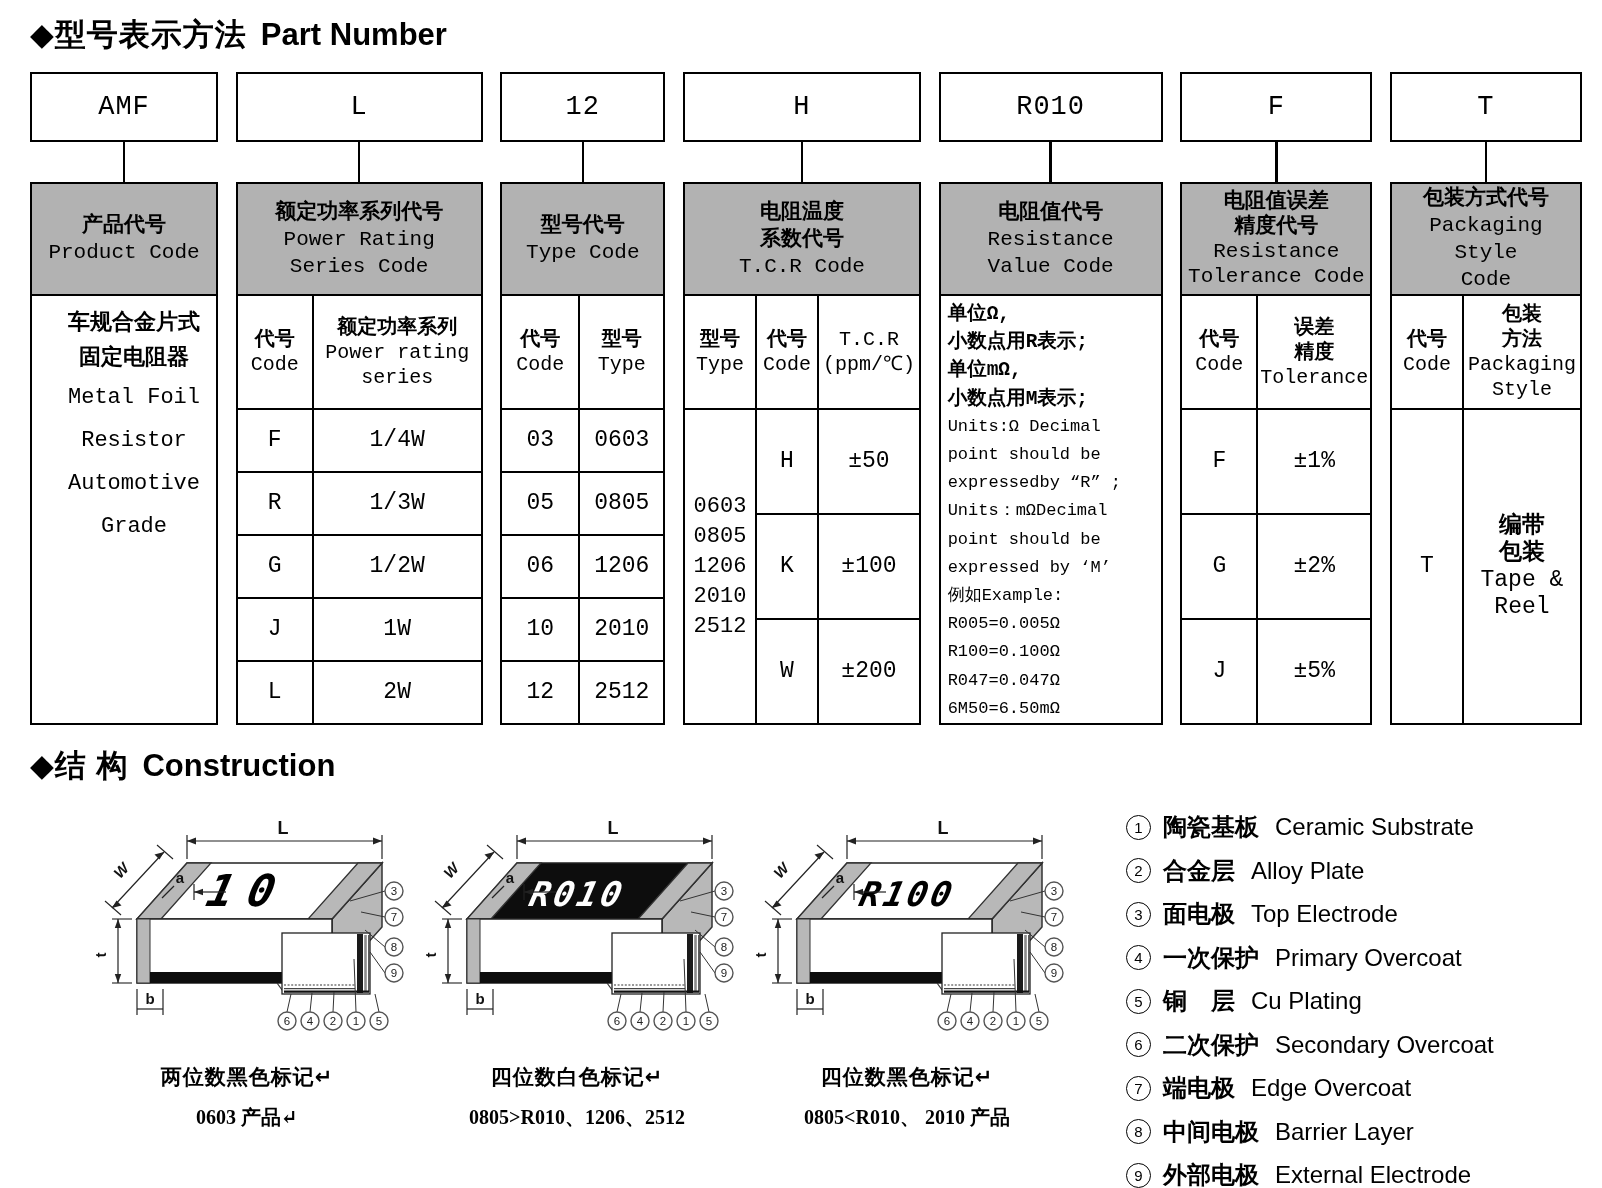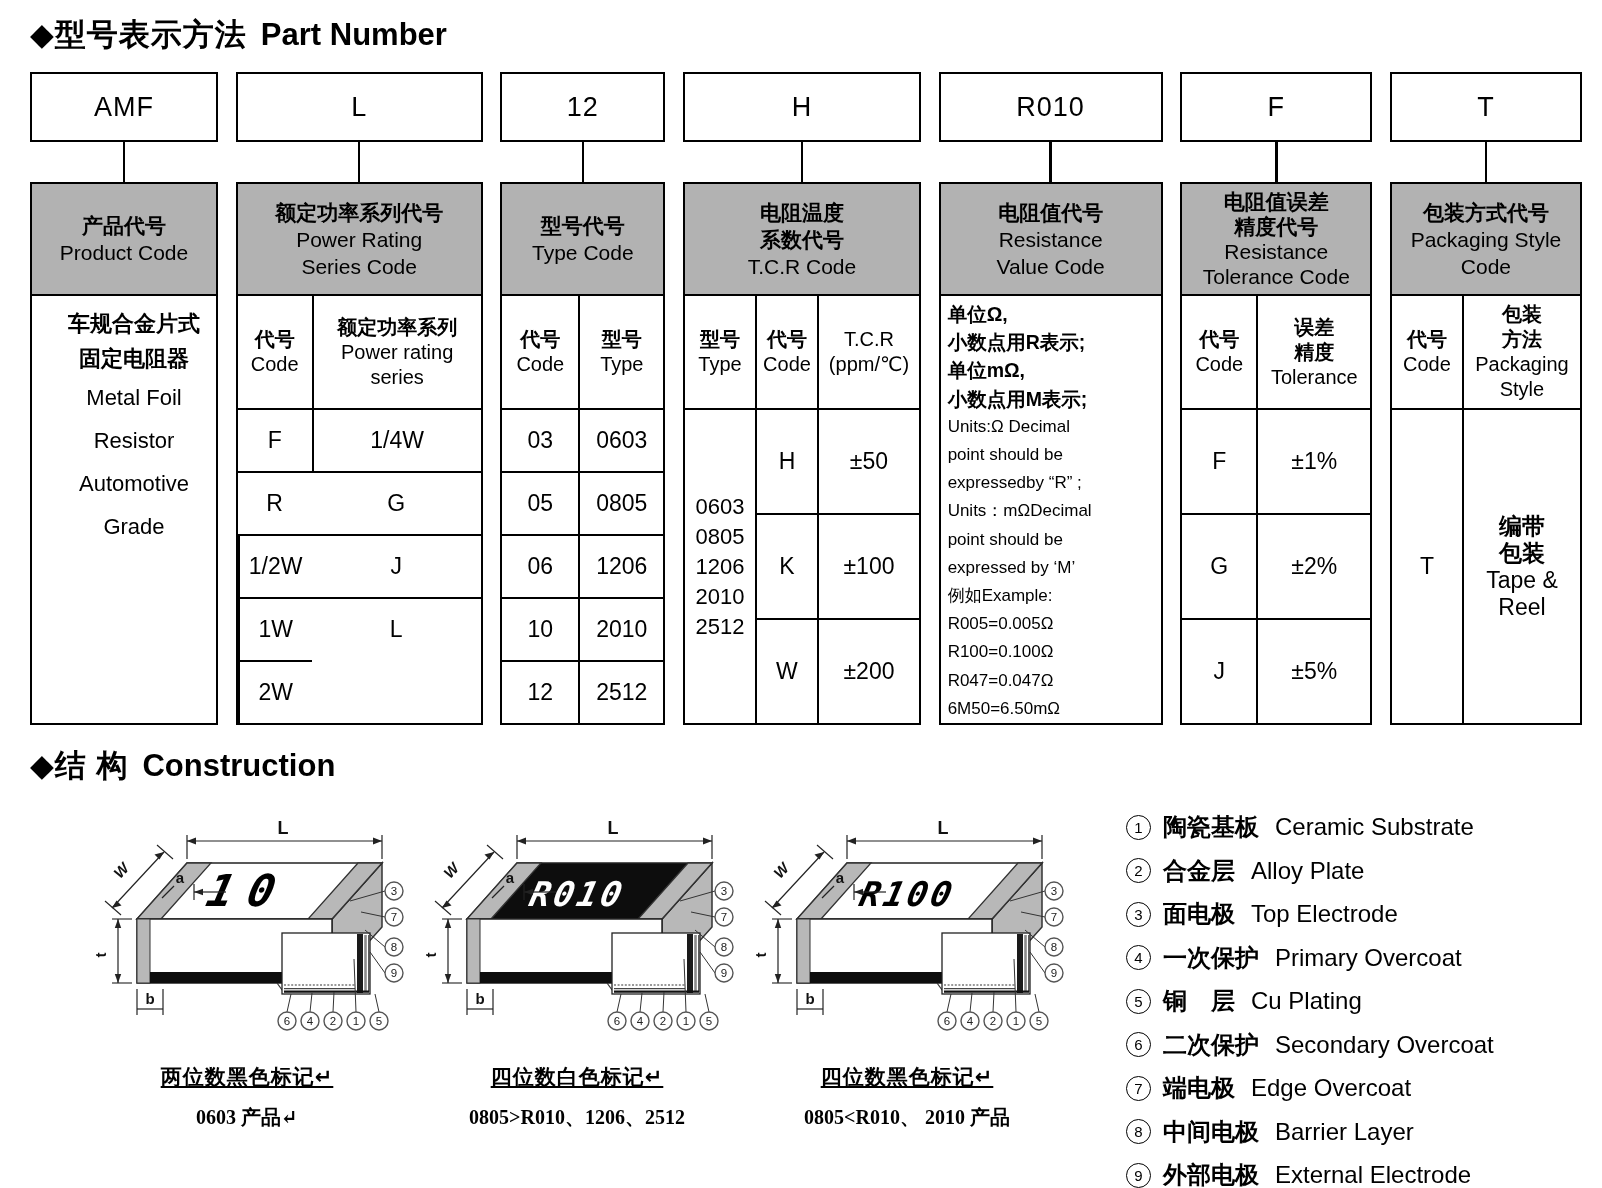--- a/index.html
+++ b/index.html
@@ -7,21 +7,21 @@
     position:relative;width:1602px;height:1188px;overflow:hidden;
     background:#ffffff;color:#000000;
     font-family:"Liberation Sans","DejaVu Sans",sans-serif;
     box-sizing:border-box;padding:8px 18px 0 30px;
   }
   .sec-title{font-size:31px;font-weight:bold;margin:6px 0 0 0;letter-spacing:1px;}
   .sec-title .en{font-weight:bold;margin-left:14px;letter-spacing:0;}
   
   .pn-wrap{width:1552px;margin-top:16px;}
   .pn-table{display:flex;justify-content:space-between;}
-  .col{display:flex;flex-direction:column;box-sizing:border-box;}
+  .col{display:flex;flex-direction:column;box-sizing:border-box;font-family:Liberation Mono, monospace;}
   .w1{width:188px}.w2{width:247px}.w3{width:165px}.w4{width:238px}.w5{width:224px}.w6{width:192px}.w7{width:192px}
   .code-box{
     height:70px;border:2.5px solid #000;display:flex;align-items:center;justify-content:center;
     font-size:27px;letter-spacing:1px;box-sizing:border-box;background:#fff;
   }
   .connector{width:2.5px;height:40px;background:#000;margin:0 auto;}
   .tbl{height:543px;border:2.5px solid #000;box-sizing:border-box;display:flex;flex-direction:column;background:#fff;}
   .hdr{
     height:112px;min-height:112px;background:#b2b2b2;border-bottom:2.5px solid #000;
     display:flex;flex-direction:column;align-items:center;justify-content:center;
@@ -46,21 +46,21 @@
   .body1{flex:1;text-align:center;padding-top:10px;margin-left:20px;}
   .body1 .zl{font-size:22px;line-height:35px;font-weight:bold;}
   .body1 .el{font-size:22px;line-height:43px;}
   .body5{flex:1;padding:4px 5px 0 7px;text-align:left;}
   .body5 div{font-size:17px;line-height:28.2px;white-space:nowrap;}
   .body5 .zh-b{font-size:19.5px;}
   
   .cons-row{display:flex;margin-top:14px;margin-left:52px;}
   .figure{width:330px;display:flex;flex-direction:column;align-items:center;}
   .svg-holder{width:330px;height:238px;}
-  .cap1{margin-top:24px;font-size:21px;font-weight:bold;letter-spacing:1px;text-decoration:underline;}
+  .cap1{margin-top:24px;font-size:21px;font-weight:bold;letter-spacing:1px;}
   .cap2{margin-top:13px;font-size:20px;font-weight:bold;font-family:"Liberation Serif","DejaVu Serif",serif;}
   .legend{margin-left:54px;margin-top:10px;}
   .legend-item{display:flex;align-items:center;margin-bottom:11.5px;font-size:24px;white-space:nowrap;}
   .lnum{
     width:25px;height:25px;min-width:25px;border:1.8px solid #000;border-radius:50%;
     display:inline-flex;align-items:center;justify-content:center;
     font-size:15px;margin-right:12px;box-sizing:border-box;
   }
   .lzh{font-weight:bold;margin-right:16px;}
 </style>
@@ -108,20 +108,21 @@
                 <div>Code</div>
             </div>
             <div class="cell sub bl">
               <div class="zh-b">额定功率系列</div>
                 <div>Power rating</div>
                 <div>series</div>
             </div>
             <div class="cell bt">F</div>
             <div class="cell bt bl">1/4W</div>
             <div class="cell bt">R</div>
+            <div class="cell bt bl">1/3W</div>
             <div class="cell bt">G</div>
             <div class="cell bt bl">1/2W</div>
             <div class="cell bt">J</div>
             <div class="cell bt bl">1W</div>
             <div class="cell bt">L</div>
             <div class="cell bt bl">2W</div>
           </div>
         </div>
       </div>
 

